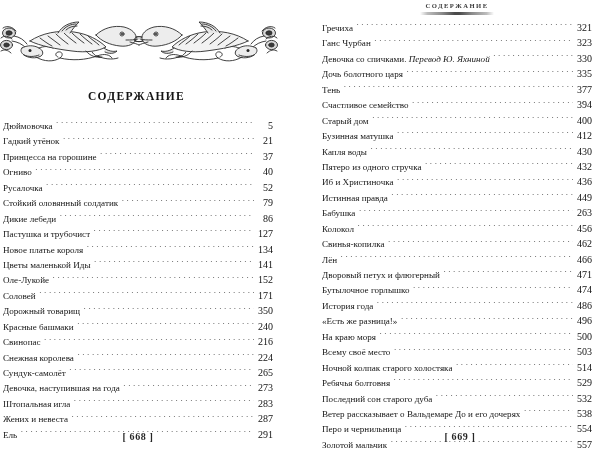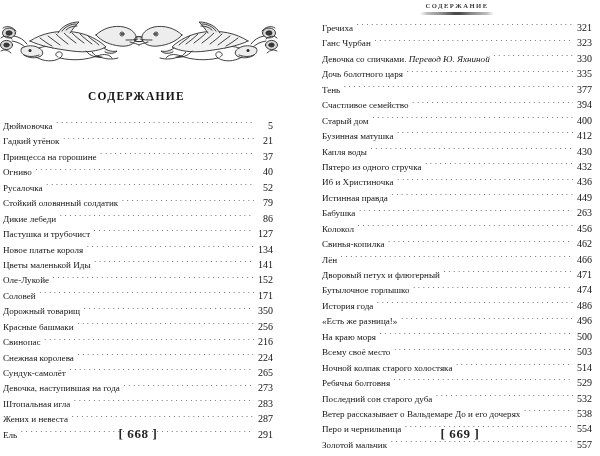--- a/index.html
+++ b/index.html
@@ -132,21 +132,21 @@
     min-width: 17px;
     font-size: 10px;
     color: #121212;
   }
 
   
   .folio {
     position: absolute;
     bottom: 14px;
     text-align: center;
-    font-size: 13px;
+    font-size: 10px;
     font-weight: bold;
     letter-spacing: 0.6px;
     color: #262626;
   }
   .folio.left  { left: 3px;  right: 27px; }
   .folio.right { left: 22px; right: 2px;  }
 </style>
 </head>
 <body>
 
@@ -318,21 +318,21 @@
           <span class="t-page">171</span>
         </li>
         <li class="toc-entry">
           <span class="t-title">Дорожный товарищ</span>
           <span class="t-dots"></span>
           <span class="t-page">350</span>
         </li>
         <li class="toc-entry">
           <span class="t-title">Красные башмаки</span>
           <span class="t-dots"></span>
-          <span class="t-page">256</span>
+          <span class="t-page">240</span>
         </li>
         <li class="toc-entry">
           <span class="t-title">Свинопас</span>
           <span class="t-dots"></span>
           <span class="t-page">216</span>
         </li>
         <li class="toc-entry">
           <span class="t-title">Снежная королева</span>
           <span class="t-dots"></span>
           <span class="t-page">224</span>

